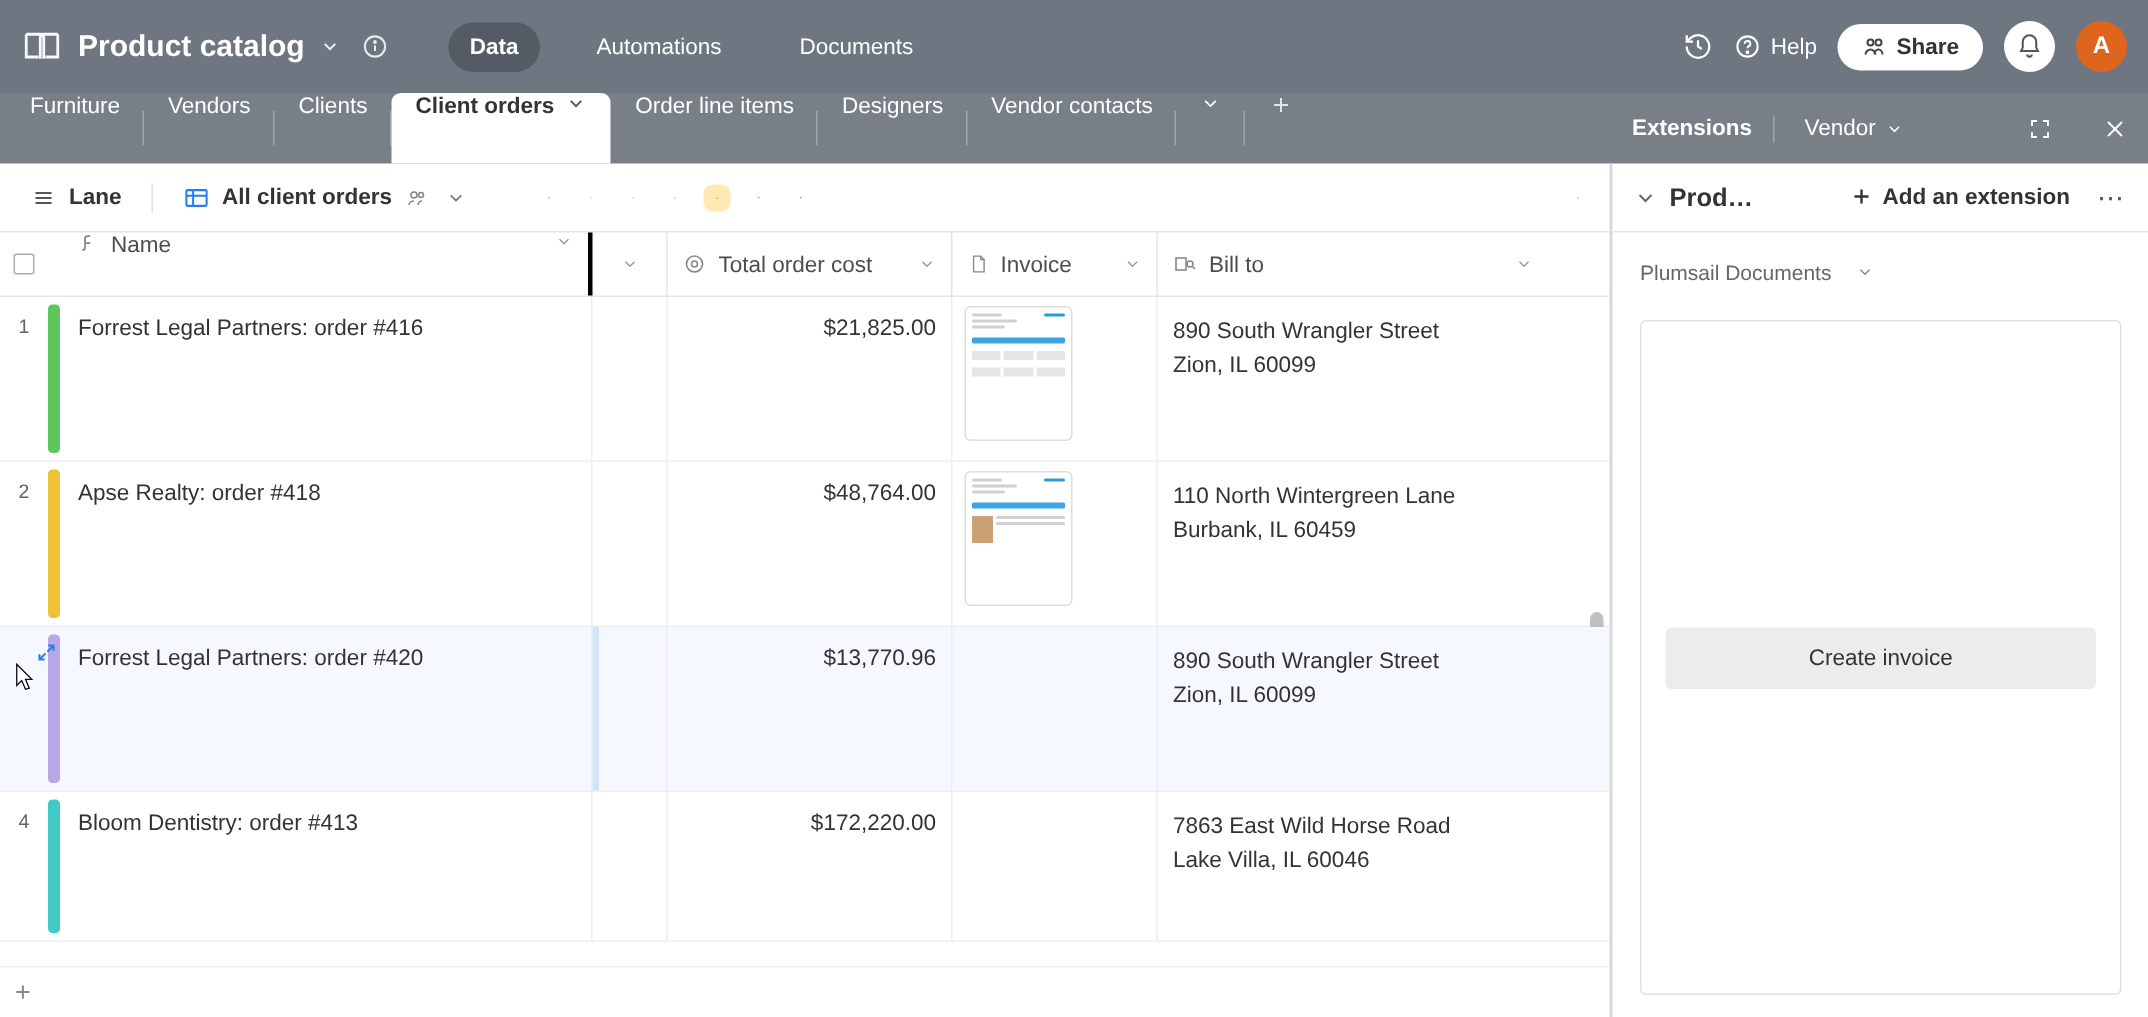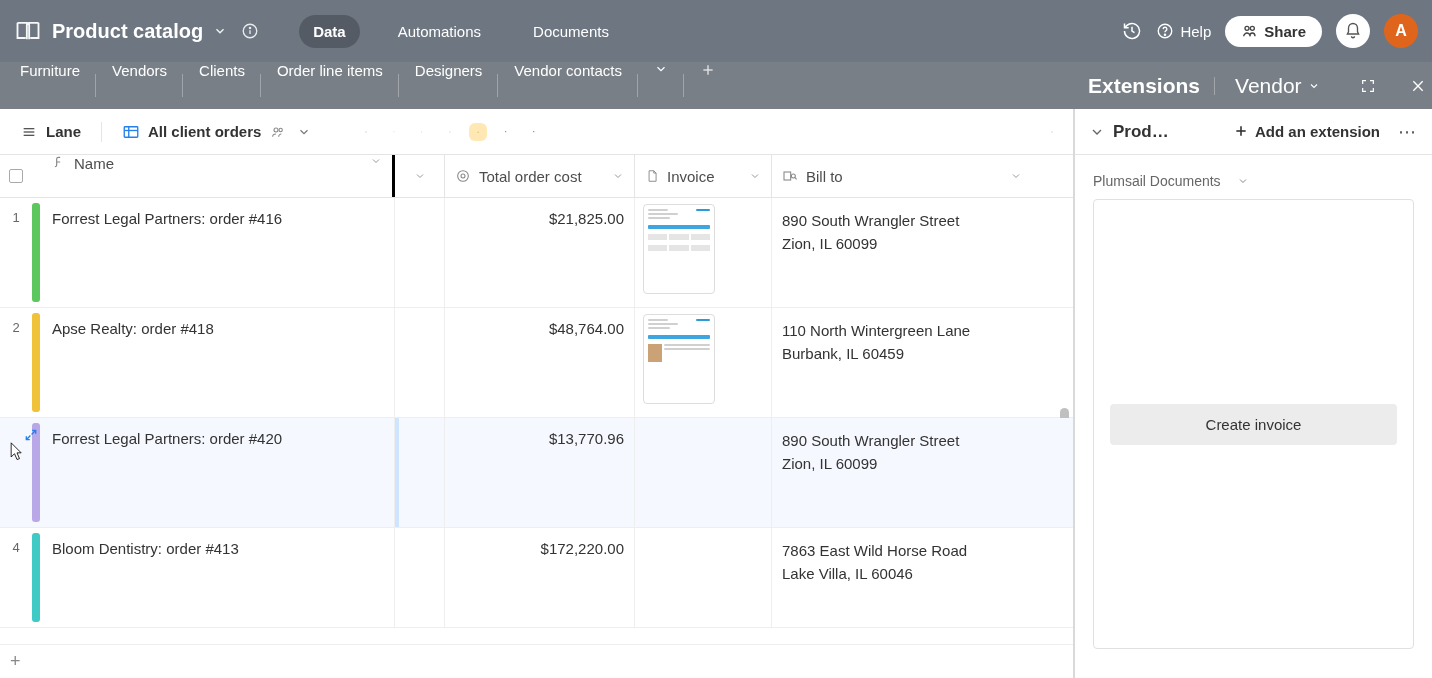--- a/index.html
+++ b/index.html
@@ -81,30 +81,30 @@
 
 
 .add-row { height:34px; border-top:1px solid #eee; display:flex; align-items:center; padding-left:10px; color:#888; font-size:18px; cursor:pointer; }
 
 
 .vscroll { position:absolute; right:4px; top:210px; width:9px; height:46px; background:#c0c0c0; border-radius:5px; }
 
 
 .ext-panel { width: 358px; display:flex; flex-direction:column; border-left:1px solid #d9d9d9; }
 .ext-tabs { height:47px; background:#787f87; color:#fff; display:flex; align-items:center; padding:0 14px; gap:20px; }
-.ext-tab { font-size:21px; cursor:pointer; display:flex; align-items:center; gap:6px; }
+.ext-tab { font-size:15px; cursor:pointer; display:flex; align-items:center; gap:6px; }
 .ext-tab.active { font-weight:600; }
 .ext-tab .divv { width:1px; height:18px; background:rgba(255,255,255,.3); margin-left:8px; }
 .ext-tabs-spacer { flex:1; }
 .ext-header { height:46px; border-bottom:1px solid #e4e4e4; display:flex; align-items:center; padding:0 14px; gap:8px; }
 .ext-header .title { font-size:17px; font-weight:600; color:#333; white-space:nowrap; overflow:hidden; text-overflow:ellipsis; max-width:60px; }
 .ext-add { margin-left:auto; display:flex; align-items:flex-start; gap:6px; font-size:15px; font-weight:600; cursor:pointer; }
 .ext-more { margin-left:10px; font-size:18px; color:#555; letter-spacing:2px; cursor:pointer; }
 .ext-body { flex:1; padding:18px 18px; overflow:auto; }
-.plumsail { color:#666; font-size:14px; display:flex; align-items:center; gap:16px; margin-bottom:10px; }
+.plumsail { color:#666; font-size:14px; display:flex; align-items:center; gap:16px; margin-bottom:24px; }
 .ext-card { border:1px solid #e0e0e0; border-radius:4px; height:450px; display:flex; flex-direction:column; justify-content:center; padding:12px; }
 .create-btn { background:#ececec; border-radius:4px; padding:12px; text-align:center; font-size:15px; color:#333; cursor:pointer; margin:0 4px; }
 
 .cursor-img { position:absolute; width:14px; height:20px; pointer-events:none; }
 
 svg { display:block; }
 </style>
 </head>
 <body>
 
@@ -178,20 +178,28 @@
           <span class="divider"></span>
         </div>
       <div class="tab">
           <span>Vendors</span>
           <span class="divider"></span>
         </div>
       <div class="tab">
           <span>Clients</span>
           <span class="divider"></span>
         </div>
+      <div class="tab active">
+        <span>Client orders</span>
+        <span class="chev-sm">
+            <svg width="14" height="14" viewBox="0 0 24 24" fill="none" stroke="#555" stroke-width="2.2">
+              <path d="M6 9l6 6 6-6"></path>
+            </svg>
+          </span>
+      </div>
       <div class="tab">
           <span>Order line items</span>
           <span class="divider"></span>
         </div>
       <div class="tab">
           <span>Designers</span>
           <span class="divider"></span>
         </div>
       <div class="tab">
           <span>Vendor contacts</span>

